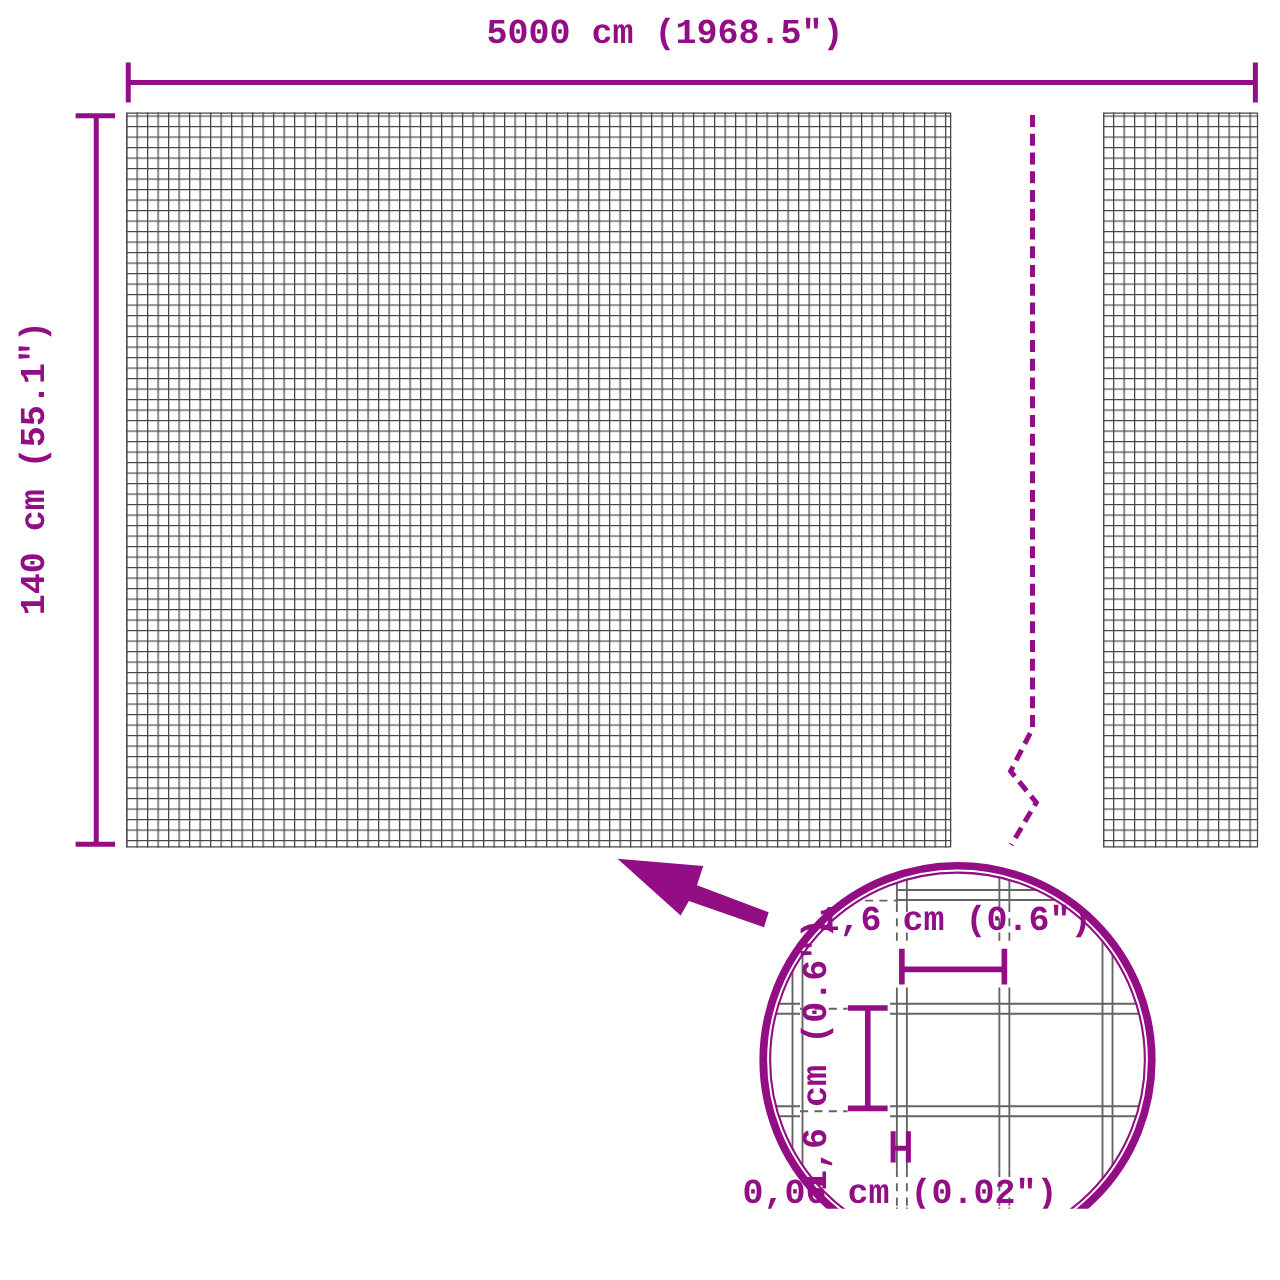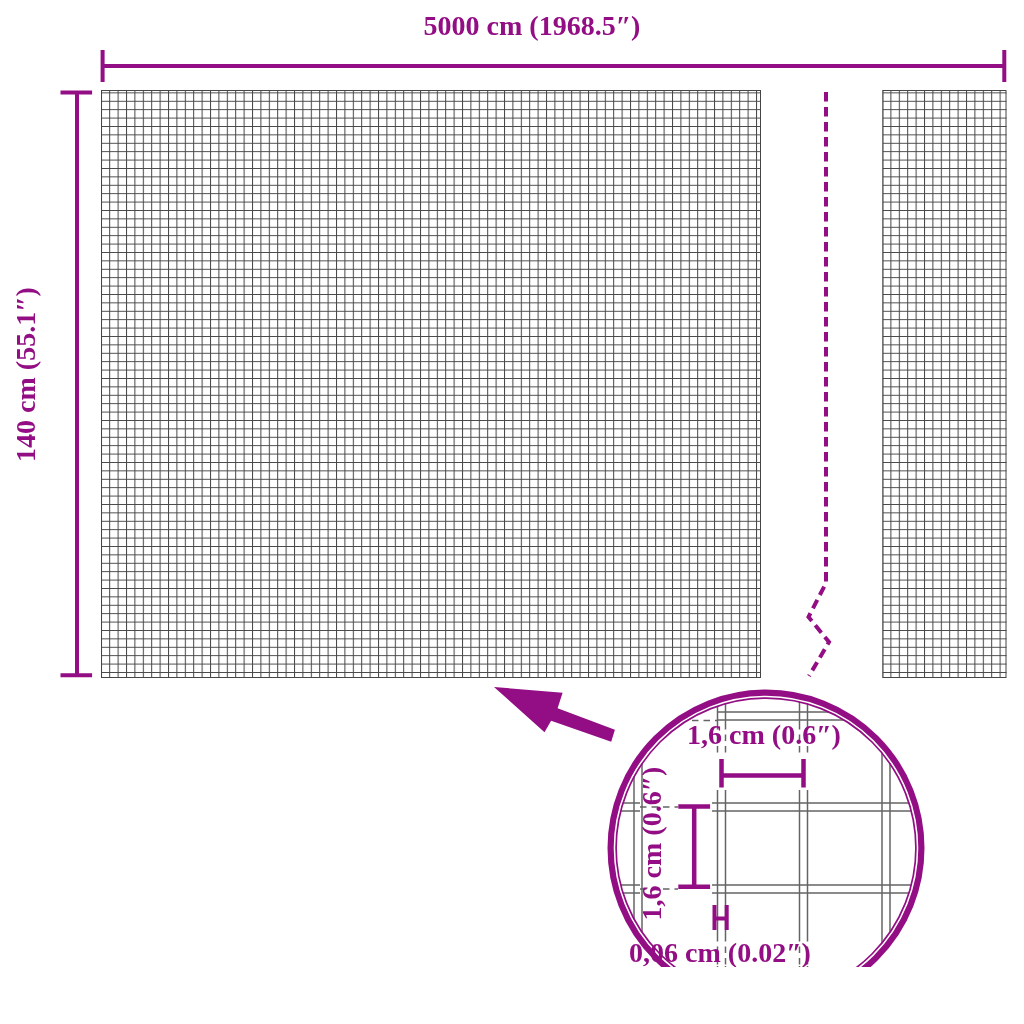--- a/index.html
+++ b/index.html
@@ -1,16 +1,16 @@
 <!DOCTYPE html>
 <html><head>
 <meta charset="utf-8">
 <style>
   html,body{margin:0;padding:0;background:#ffffff;}
-  .page{width:1024px;height:967px;position:relative;font-family:Liberation Serif, serif;}
+  .page{width:1024px;height:967px;position:relative;font-family:Liberation Mono, monospace;}
   svg{display:block;}
 </style>
 </head>
 <body>
 <div class="page">
 <svg width="1024" height="1024" viewBox="0 0 1024 1024" xmlns="http://www.w3.org/2000/svg">
   <defs>
     <pattern id="mesh" width="8.4" height="8.4" patternUnits="userSpaceOnUse">
       <path d="M0,0.5 H8.4 M0.5,0 V8.4" stroke="#454545" stroke-width="1" fill="none"></path>
     </pattern>

